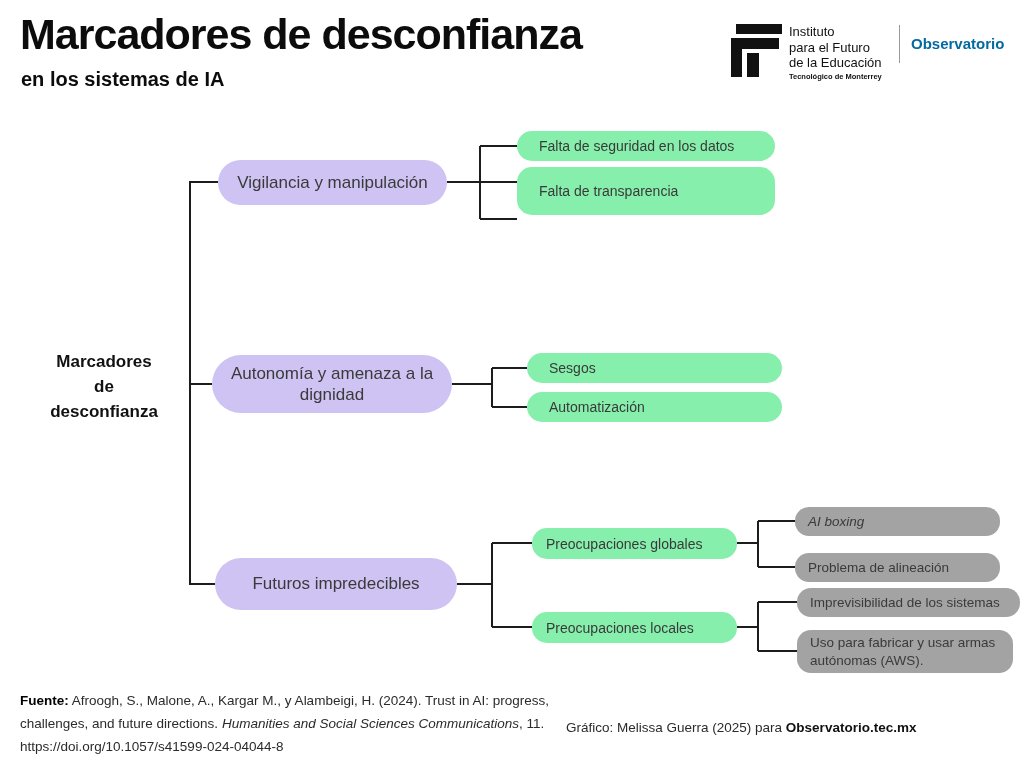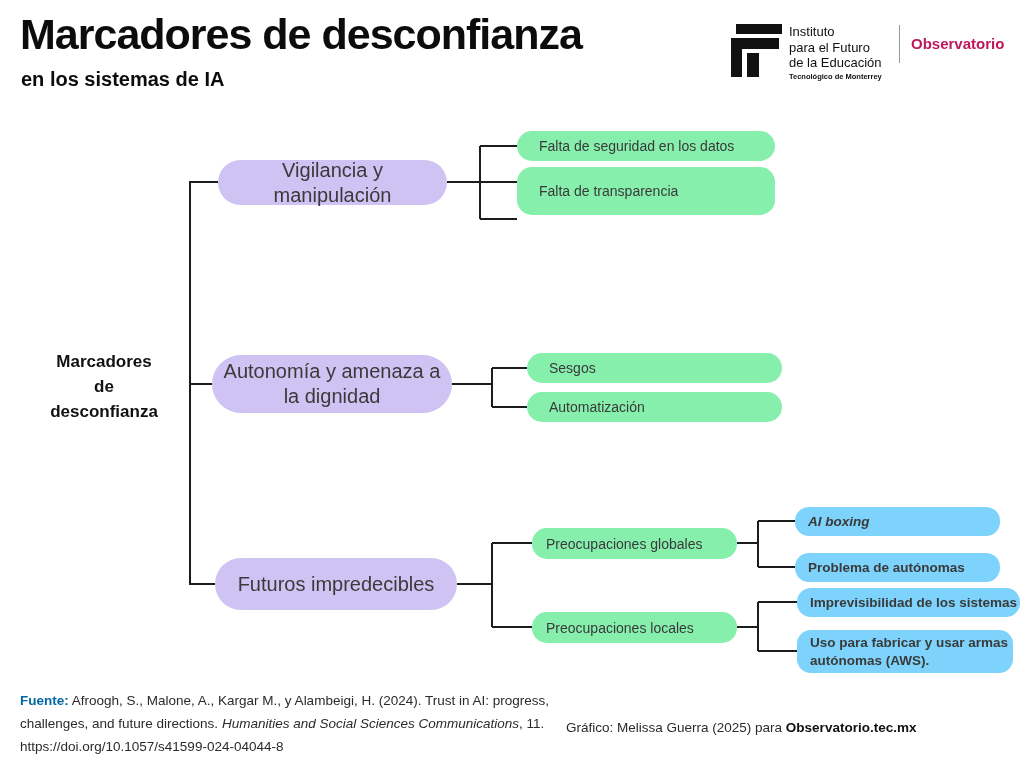--- a/index.html
+++ b/index.html
@@ -20,39 +20,38 @@
   .logo { position:absolute; left:731px; top:24px; width:56px; height:54px; }
   .logo .bar { position:absolute; background:#111; }
   .bar-top   { left:5px;  top:0;    width:46px; height:10px; }
   .bar-mid   { left:0;    top:14px; width:48px; height:11px; }
   .bar-vert  { left:0;    top:14px; width:11px; height:39px; }
   .bar-small { left:16px; top:29px; width:12px; height:24px; }
   .org { position:absolute; left:789px; top:24px; color:#111; }
   .org .l { font-size:13px; font-weight:400; line-height:15.5px; }
   .org .tag { font-size:7.5px; font-weight:700; margin-top:1px; }
   .logo-divider { position:absolute; left:899px; top:25px; width:1px; height:38px; background:#9a9a9a; }
-  .brand { position:absolute; left:911px; top:35px; font-size:15px; font-weight:700; color:#be185d; }
+  .brand { position:absolute; left:911px; top:35px; font-size:15px; font-weight:700; color:#0369a1; }
 
   
   .lines { position:absolute; left:0; top:0; }
   .node {
     position:absolute; box-sizing:border-box; display:flex; align-items:center;
     color:#3a3a3a;
   }
   .branch {
     background:#cfc3f3; border-radius:30px; justify-content:center;
-    text-align:center; font-size:20px; line-height:1.25; padding:0 8px;
+    text-align:center; font-size:17px; line-height:1.25; padding:0 8px;
   }
   .child {
     background:#86efac; border-radius:15px; font-size:14px; padding-left:22px;
   }
   .grand {
-    background:#7dd3fc; border-radius:14px; font-size:13.5px; padding-left:13px;
+    background:#a3a3a3; border-radius:14px; font-size:13.5px; padding-left:13px;
     line-height:1.3;
-    font-weight:bold;
   }
   .root-label {
     position:absolute; left:28px; top:349px; width:152px; text-align:center;
     font-size:17px; font-weight:700; line-height:25px; color:#111;
     white-space:pre-line;
   }
   #n-vigilancia     { left:218px; top:160px; width:229px; height:45px; }
   #n-falta-seg      { left:517px; top:131px; width:258px; height:30px; }
   #n-falta-trans    { left:517px; top:167px; width:258px; height:48px; }
   #n-informes       { left:517px; top:204px; width:258px; height:31px; }
@@ -68,21 +67,21 @@
   #n-armas          { left:797px; top:630px; width:216px; height:43px; }
   .box-note {
     position:absolute; right:14px; bottom:3px; font-size:7.5px; color:#3a3a3a;
   }
 
   
   .fuente {
     position:absolute; left:20px; top:689px; width:535px; margin:0;
     font-size:13.5px; line-height:23px; color:#2b2b2b;
   }
-  .fuente b { color:#0369a1;text-align:center; }
+  .fuente b { color:#000000;text-align:center; }
   .credit {
     position:absolute; left:557px; top:711px; margin:9px;
     font-size:13.5px; color:#2b2b2b; white-space:nowrap;
   }
   .credit b { color:#111; }
 </style>
 </head>
 <body>
 
 <div class="page">
@@ -124,21 +123,21 @@
   <div class="node branch" id="n-futuros">Futuros impredecibles</div>
 
   <div class="node child" id="n-falta-seg">Falta de seguridad en los datos</div>
   <div class="node child" id="n-falta-trans">Falta de transparencia</div>
   <div class="node child" id="n-sesgos">Sesgos</div>
   <div class="node child" id="n-automatizacion">Automatización</div>
   <div class="node child" id="n-glob">Preocupaciones globales</div>
   <div class="node child" id="n-loc">Preocupaciones locales</div>
 
   <div class="node grand" id="n-aibox">AI boxing</div>
-  <div class="node grand" id="n-alineacion">Problema de autónomas</div>
+  <div class="node grand" id="n-alineacion">Problema de alineación</div>
   <div class="node grand" id="n-imprev">Imprevisibilidad de los sistemas</div>
   <div class="node grand" id="n-armas">Uso para fabricar y usar armas  autónomas (AWS).</div>
 
   <p class="fuente"><b>Fuente:</b> <span>Afroogh, S., Malone, A., Kargar M., y Alambeigi, H. (2024). Trust in AI: progress, challenges, and future directions.</span> <i>Humanities and Social Sciences Communications</i><span>, 11. https://doi.org/10.1057/s41599-024-04044-8</span></p>
 
   <p class="credit"><span>Gráfico: Melissa Guerra (2025) para</span> <b>Observatorio.tec.mx</b></p>
 
 </div>
 
 </body></html>

